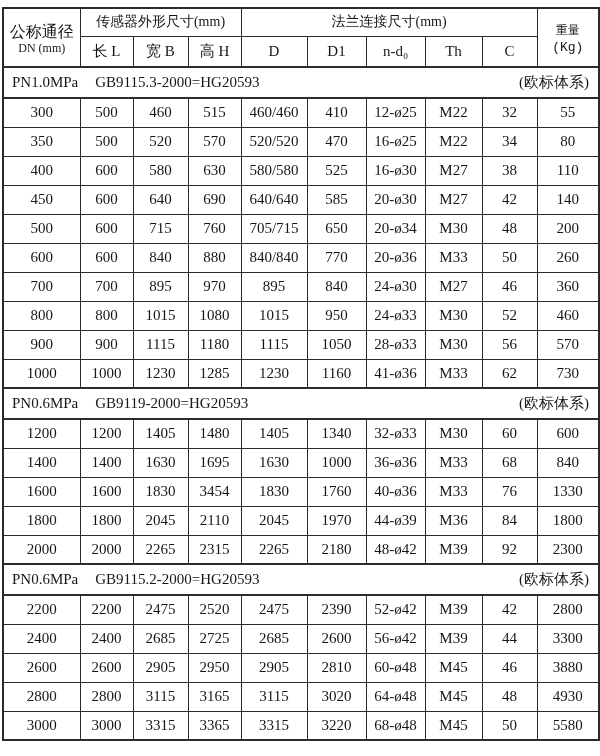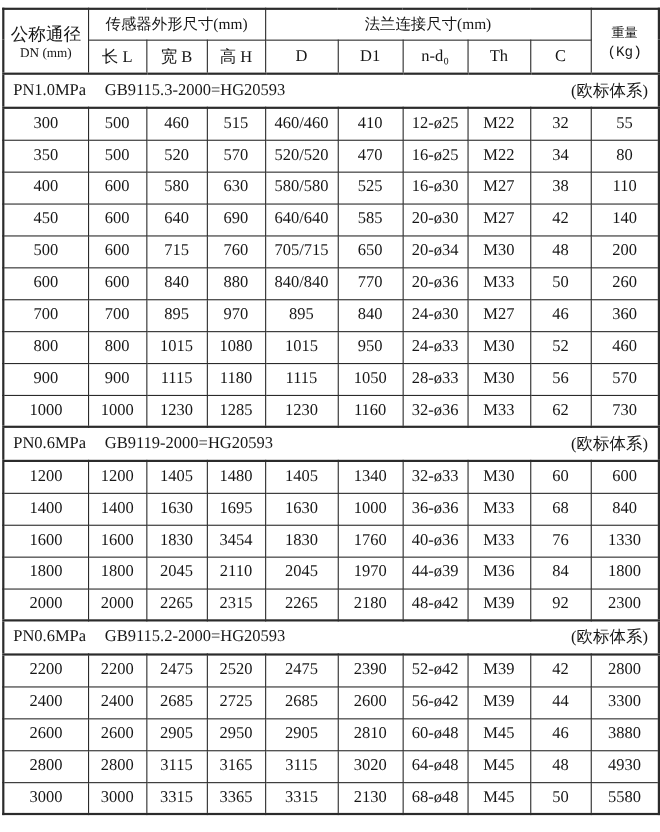--- a/index.html
+++ b/index.html
@@ -212,21 +212,21 @@
         <td>56</td>
         <td>570</td>
       </tr>
       <tr class="data-row">
         <td>1000</td>
         <td>1000</td>
         <td>1230</td>
         <td>1285</td>
         <td>1230</td>
         <td>1160</td>
-        <td>32-ø36</td>
+        <td>41-ø36</td>
         <td>M33</td>
         <td>62</td>
         <td>730</td>
       </tr>
       <tr class="section-row">
         <td colspan="10">
           <div class="section-flex">
             <span>PN0.6MPa</span>
             <span class="std">GB9119-2000=HG20593</span>
             <span class="sys">(欧标体系)</span>
@@ -349,20 +349,20 @@
         <td>M45</td>
         <td>48</td>
         <td>4930</td>
       </tr>
       <tr class="data-row">
         <td>3000</td>
         <td>3000</td>
         <td>3315</td>
         <td>3365</td>
         <td>3315</td>
-        <td>2130</td>
+        <td>3220</td>
         <td>68-ø48</td>
         <td>M45</td>
         <td>50</td>
         <td>5580</td>
       </tr>
     </tbody>
 </table>
 
 </body></html>

